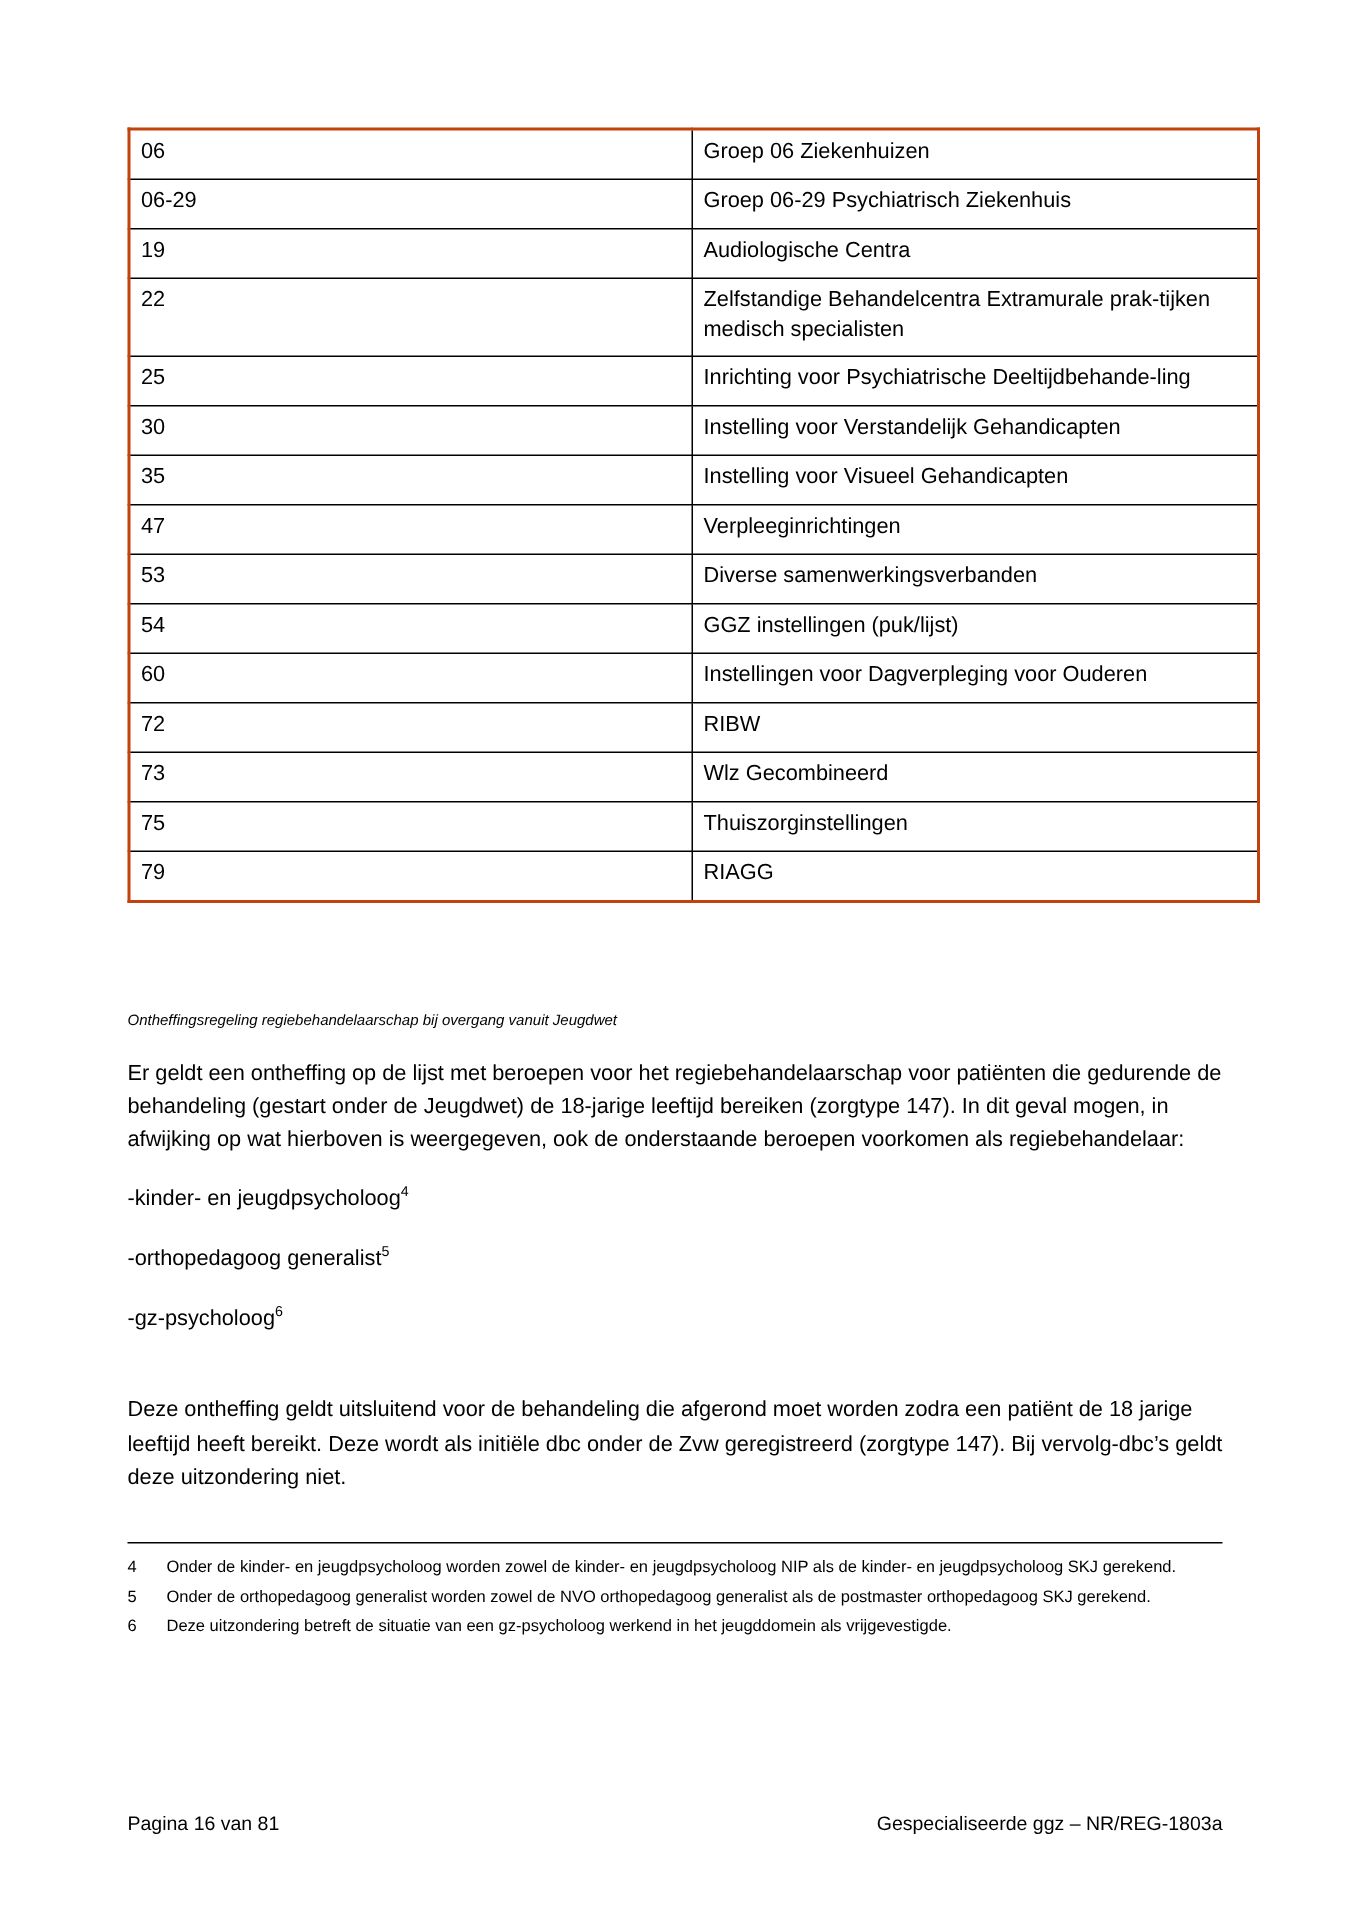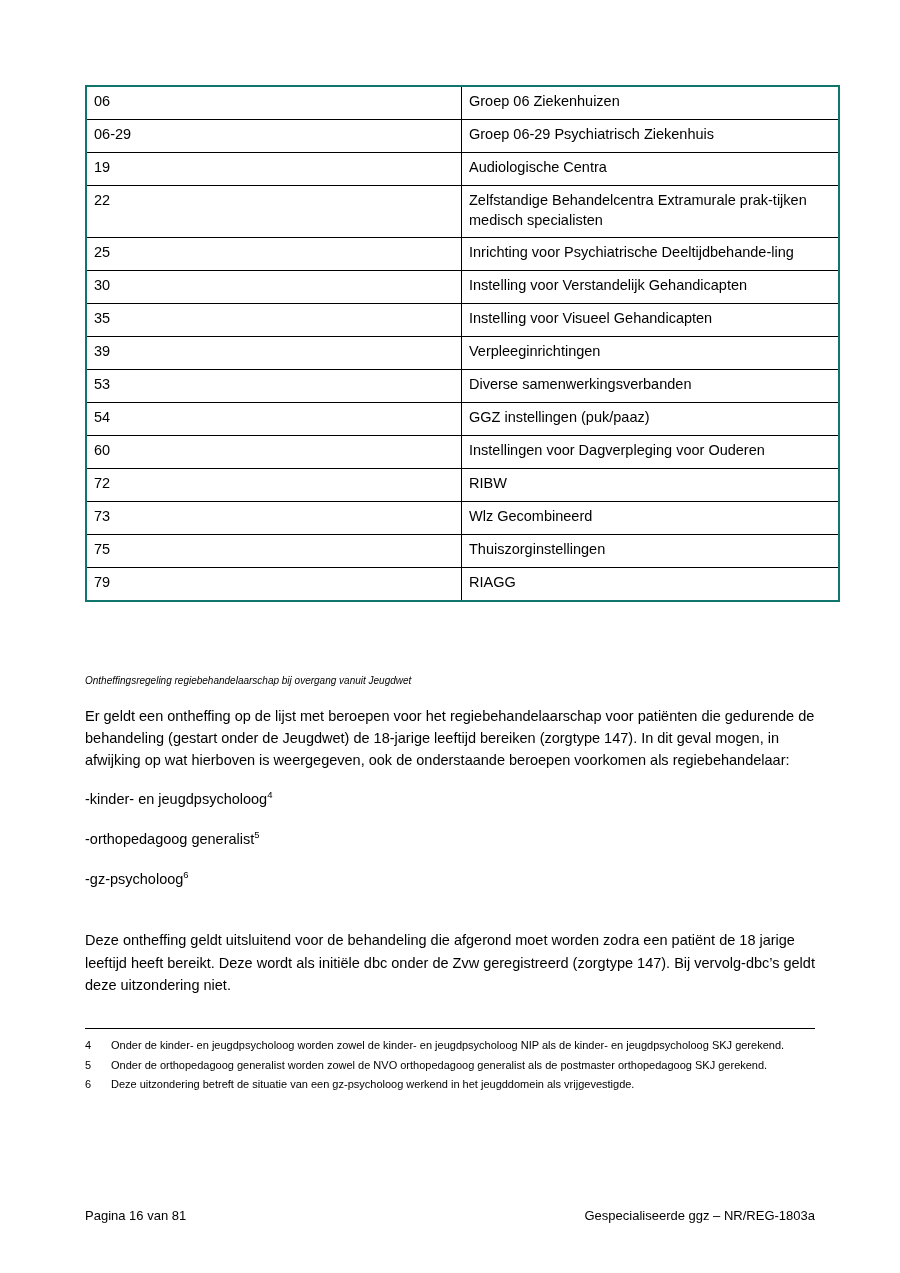--- a/index.html
+++ b/index.html
@@ -27,21 +27,21 @@
     left: 85px;
     top: 85px;
     width: 730px;
   }
 
   
   table.codes {
     border-collapse: collapse;
     width: 730px;
     table-layout: fixed;
-    border: 2px solid #0f766e;
+    border: 2px solid #c2410c;
   }
   table.codes td {
     border: 1px solid #000;
     padding: 5px 7px 7px 7px;
     font-size: 14.5px;
     line-height: 1.35;
     vertical-align: top;
     height: 20px;
   }
   table.codes td.code-col {
@@ -146,30 +146,30 @@
         </tr>
         <tr>
           <td class="code-col">30</td>
           <td class="name-col">Instelling voor Verstandelijk Gehandicapten</td>
         </tr>
         <tr>
           <td class="code-col">35</td>
           <td class="name-col">Instelling voor Visueel Gehandicapten</td>
         </tr>
         <tr>
-          <td class="code-col">39</td>
+          <td class="code-col">47</td>
           <td class="name-col">Verpleeginrichtingen</td>
         </tr>
         <tr>
           <td class="code-col">53</td>
           <td class="name-col">Diverse samenwerkingsverbanden</td>
         </tr>
         <tr>
           <td class="code-col">54</td>
-          <td class="name-col">GGZ instellingen (puk/paaz)</td>
+          <td class="name-col">GGZ instellingen (puk/lijst)</td>
         </tr>
         <tr>
           <td class="code-col">60</td>
           <td class="name-col">Instellingen voor Dagverpleging voor Ouderen</td>
         </tr>
         <tr>
           <td class="code-col">72</td>
           <td class="name-col">RIBW</td>
         </tr>
         <tr>

